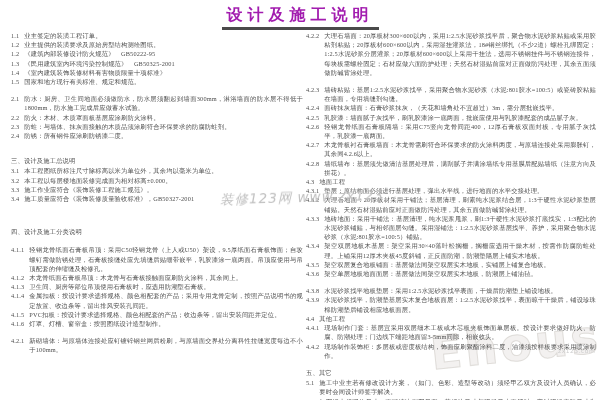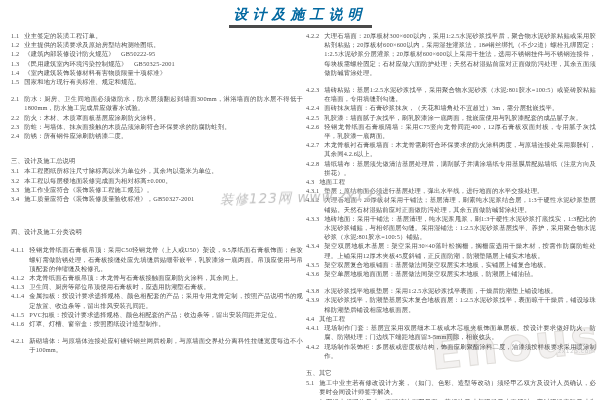--- a/index.html
+++ b/index.html
@@ -1,21 +1,21 @@
 <!DOCTYPE html>
 <html><head>
 <meta charset="utf-8">
 <style>
   html,body{margin:0;padding:0;background:#ffffff;}
   .page{position:relative;width:600px;height:400px;background:#ffffff;overflow:hidden;
         font-family:"Liberation Serif","DejaVu Serif",serif;}
   .title-wrap{position:absolute;top:5px;left:0;width:100%;text-align:center;z-index:2;}
-  .title{display:inline-block;font-size:14px;font-weight:bold;letter-spacing:5px;
-         color:#0369a1;border-bottom:3px solid #4a4a4a;padding:0 5px 1px 5px;
-         filter:blur(0.25px);font-style:italic;}
+  .title{display:inline-block;font-size:16px;font-weight:bold;letter-spacing:5px;
+         color:#a21caf;border-bottom:3px solid #4a4a4a;padding:0 5px 1px 5px;
+         filter:blur(0.25px);}
   .col{position:absolute;top:31px;font-size:6.3px;line-height:9.2px;color:#4e4e4e;
        letter-spacing:0.15px;filter:blur(0.3px);z-index:2;text-align:justify;}
   .col-left{left:11px;width:292px;}
   .col-right{left:306px;width:290px;}
   .para{display:flex;}
   .para .num{flex:none;margin-right:5px;white-space:nowrap;}
   .para .txt{flex:1;}
   .para.heading{margin-top:8px;margin-bottom:1px;}
   .para.gap{height:8px;}
   .wm-site{position:absolute;left:220px;top:189px;font-size:13.5px;color:#c1c1c1;

